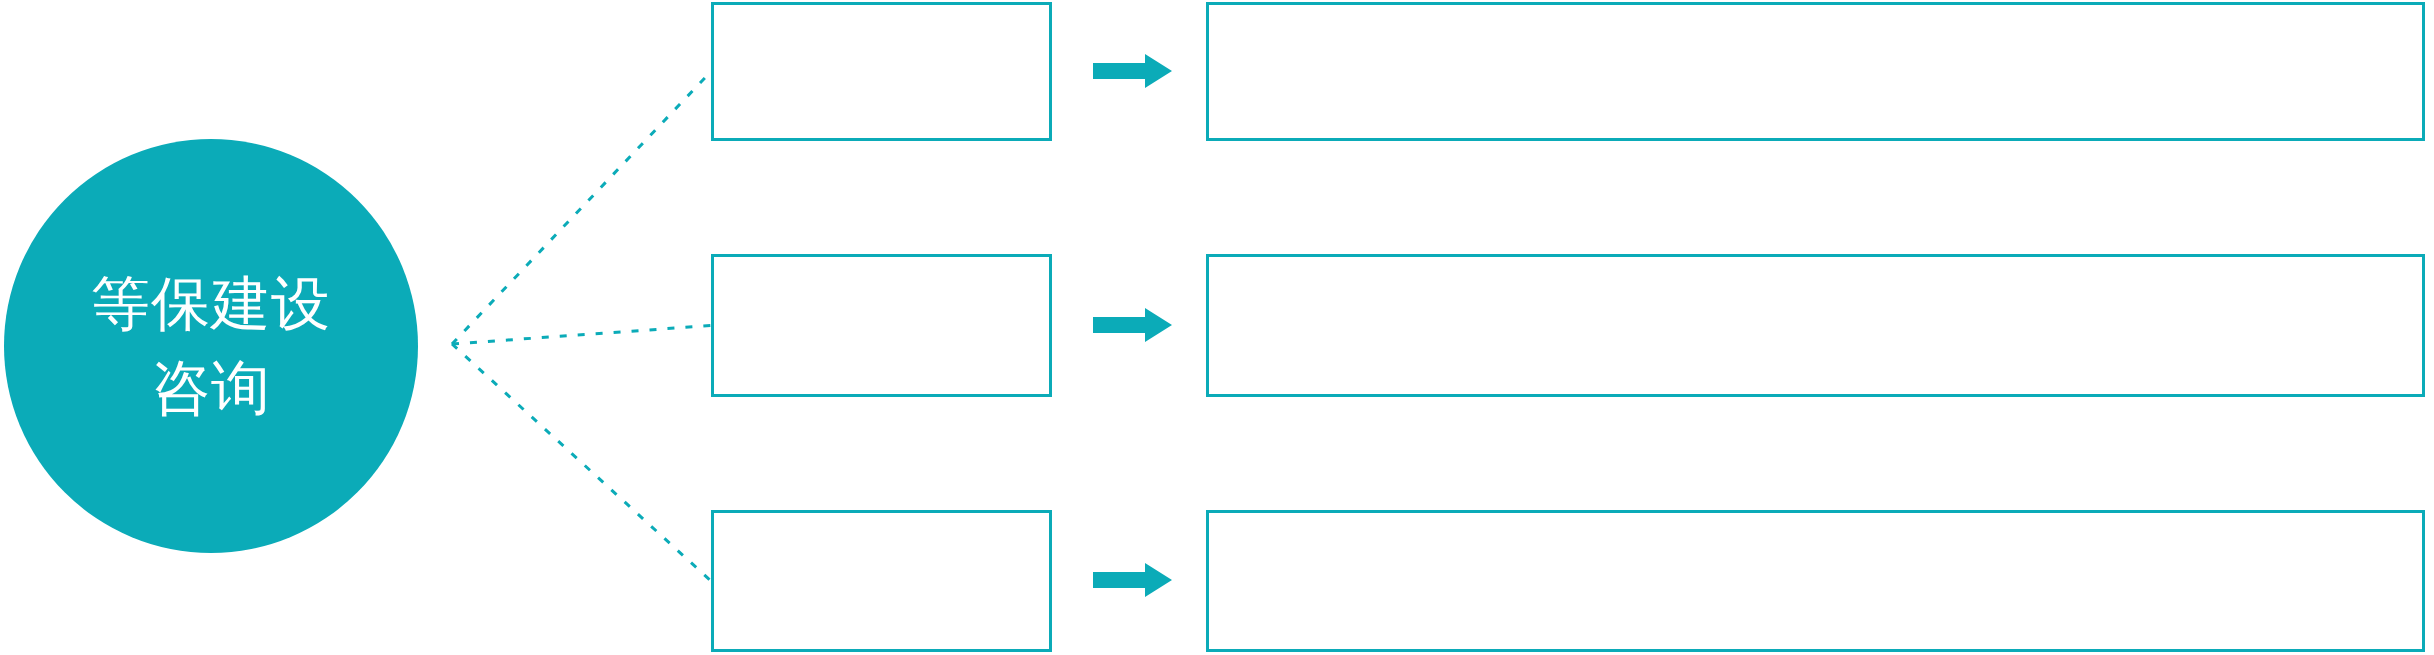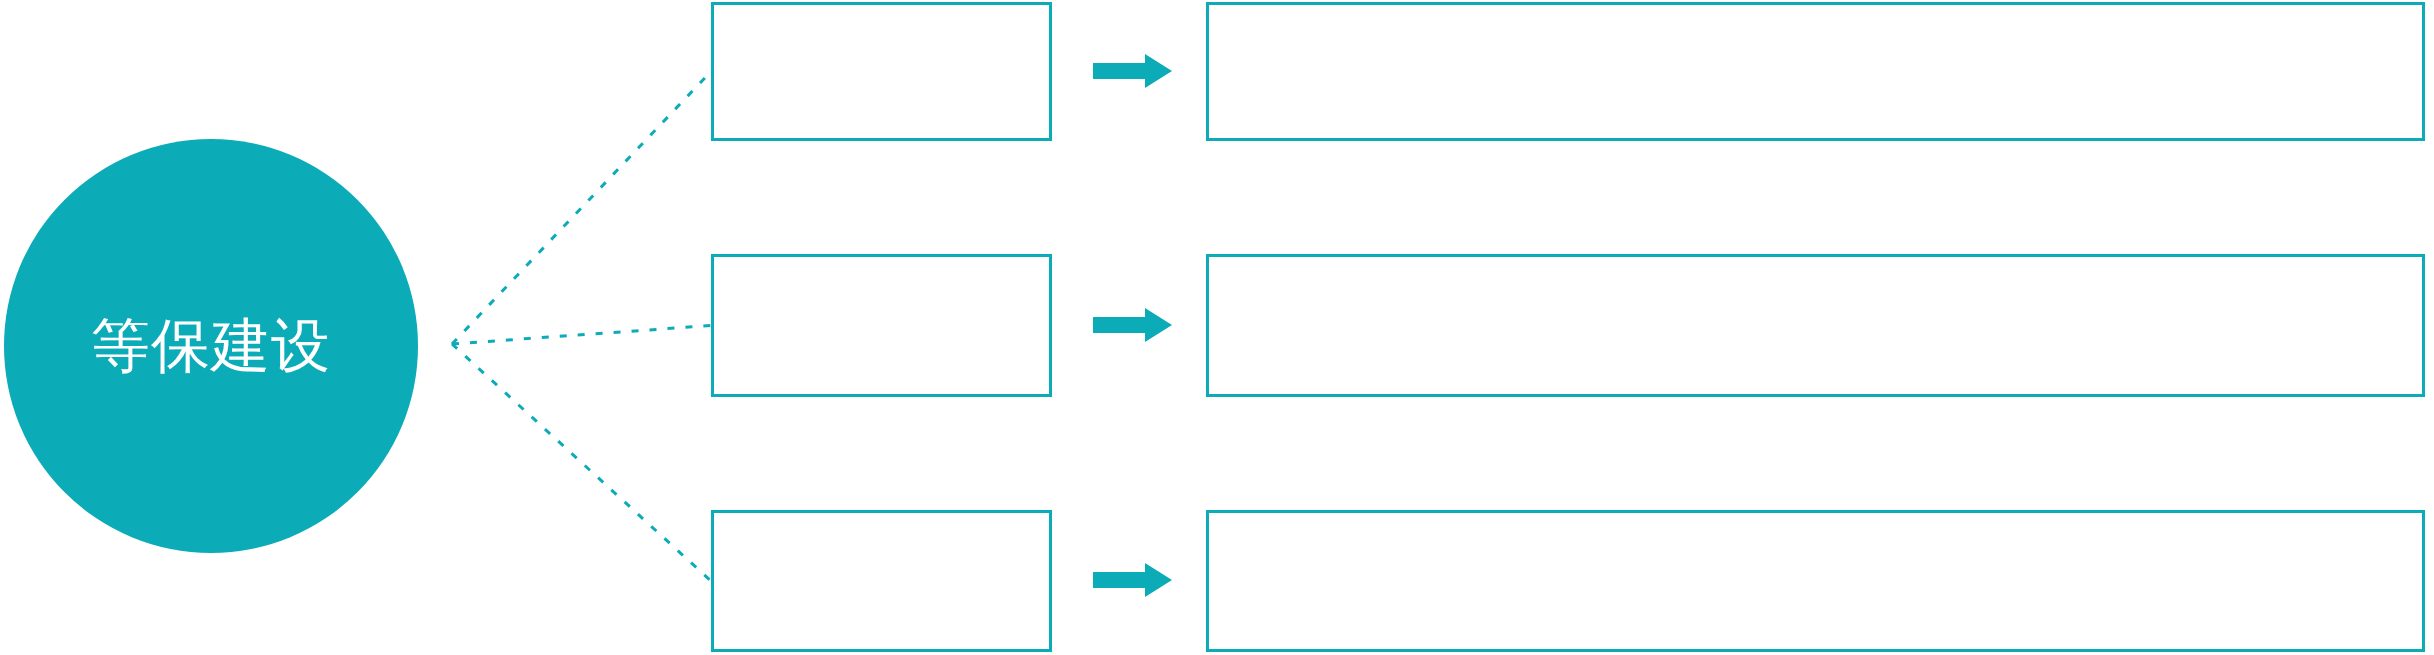--- a/index.html
+++ b/index.html
@@ -85,20 +85,21 @@
   <svg class="connector-layer" viewBox="0 0 2434 655" width="2434" height="655" xmlns="http://www.w3.org/2000/svg">
     <g id="connector-group" fill="none" stroke="#0BABB8" stroke-width="3" stroke-linecap="butt" stroke-dasharray="7 11">
         <line x1="452" y1="344" x2="711" y2="71.5"></line>
         <line x1="452" y1="344" x2="711" y2="325.5"></line>
         <line x1="452" y1="344" x2="711" y2="581"></line>
       </g>
   </svg>
 
   <div class="hub-circle" style="left: 4px; top: 139px; width: 414px; height: 414px; background: rgb(11, 171, 184); gap: 12px;">
     <span class="hub-line" style="color: rgb(255, 255, 255);">等保建设</span>
+    <span class="hub-line" style="color: rgb(255, 255, 255);">咨询</span>
   </div>
 
   <div class="node-box" id="stage-box-1" style="left: 711px; top: 2px; width: 341px; height: 139px; border-color: rgb(11, 171, 184); background: rgb(255, 255, 255);">
     <span class="box-text"></span>
   </div>
   <svg class="arrow-shape" id="arrow-1" viewBox="0 0 79 34" xmlns="http://www.w3.org/2000/svg" style="left: 1093px; top: 54px; width: 79px; height: 34px;">
     <polygon points="0,9 52,9 52,0 79,17 52,34 52,25 0,25" fill="#0BABB8"></polygon>
   </svg>
   <div class="node-box" id="detail-box-1" style="left: 1206px; top: 2px; width: 1219px; height: 139px; border-color: rgb(11, 171, 184); background: rgb(255, 255, 255);">
     <span class="box-text"></span>

